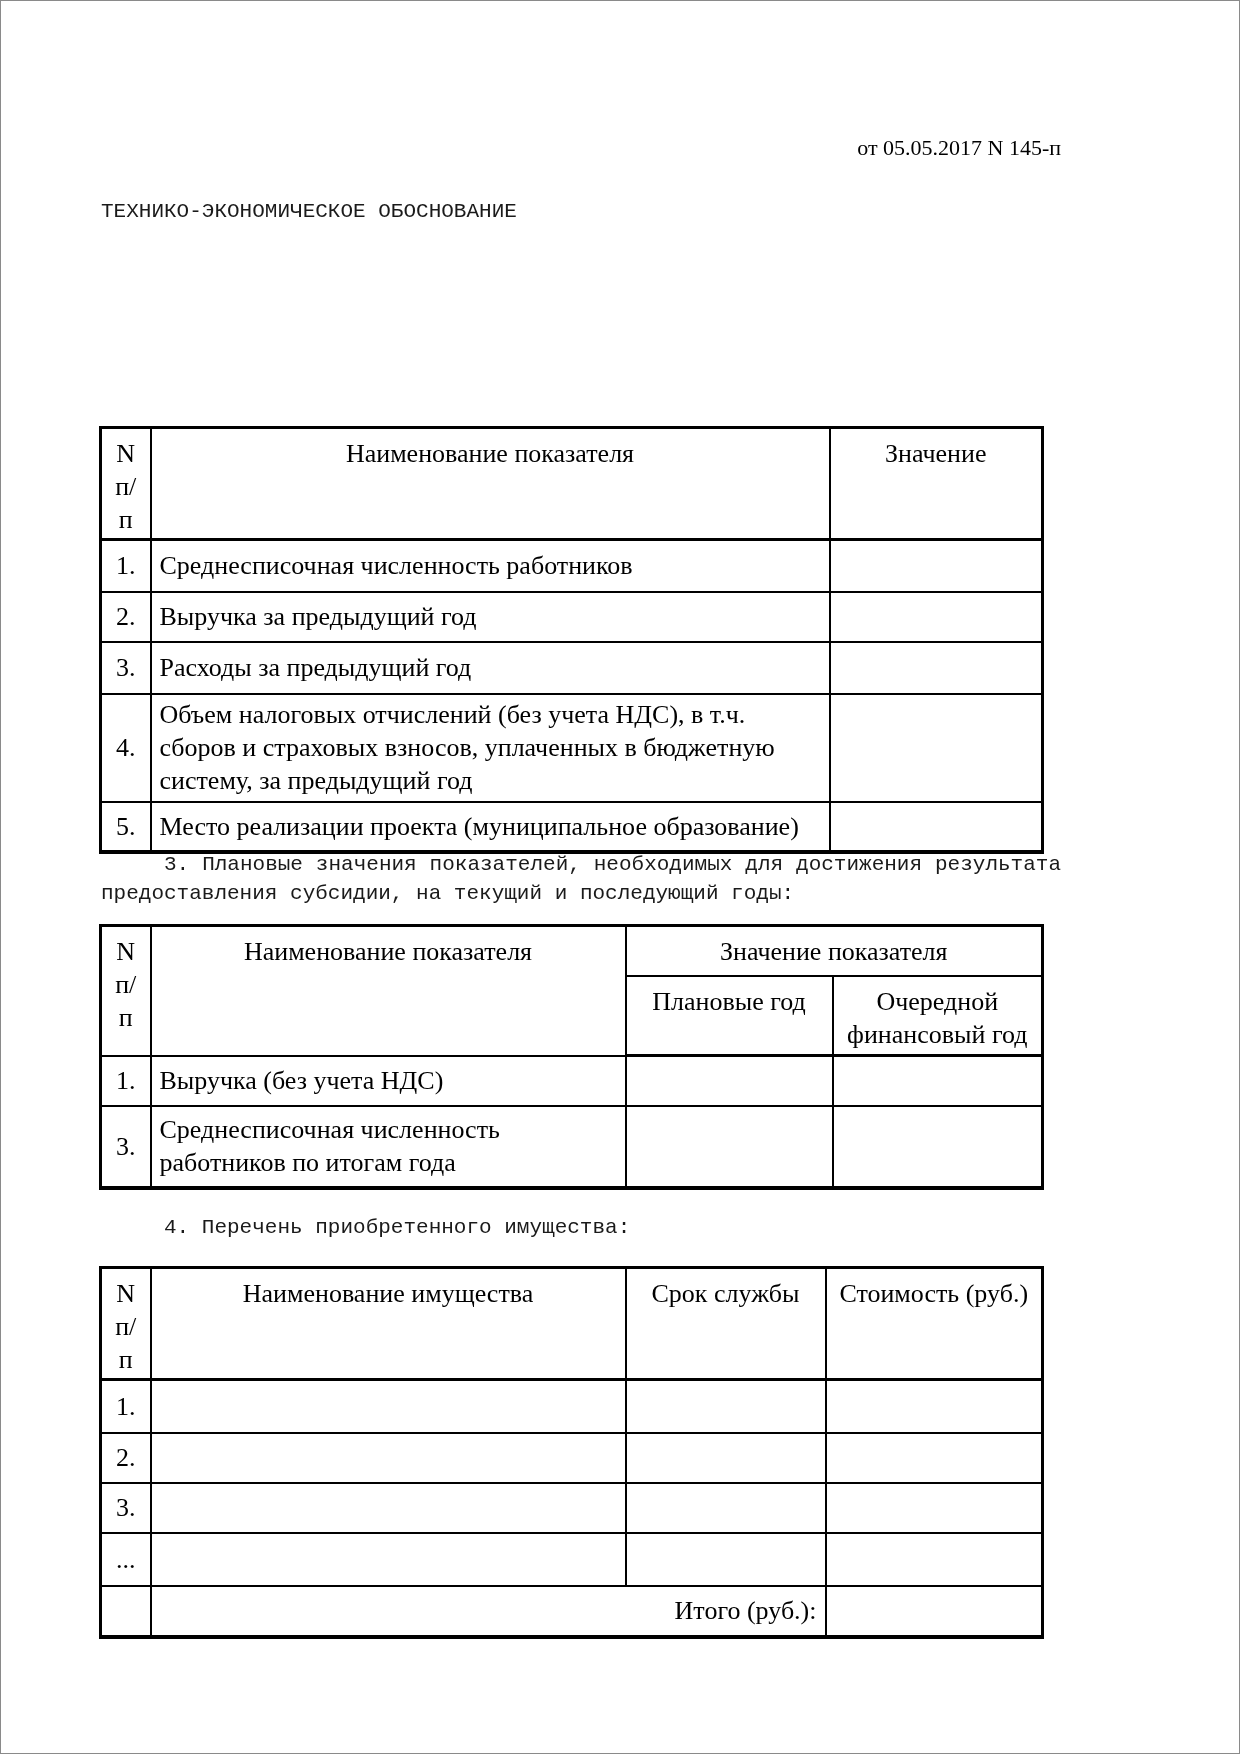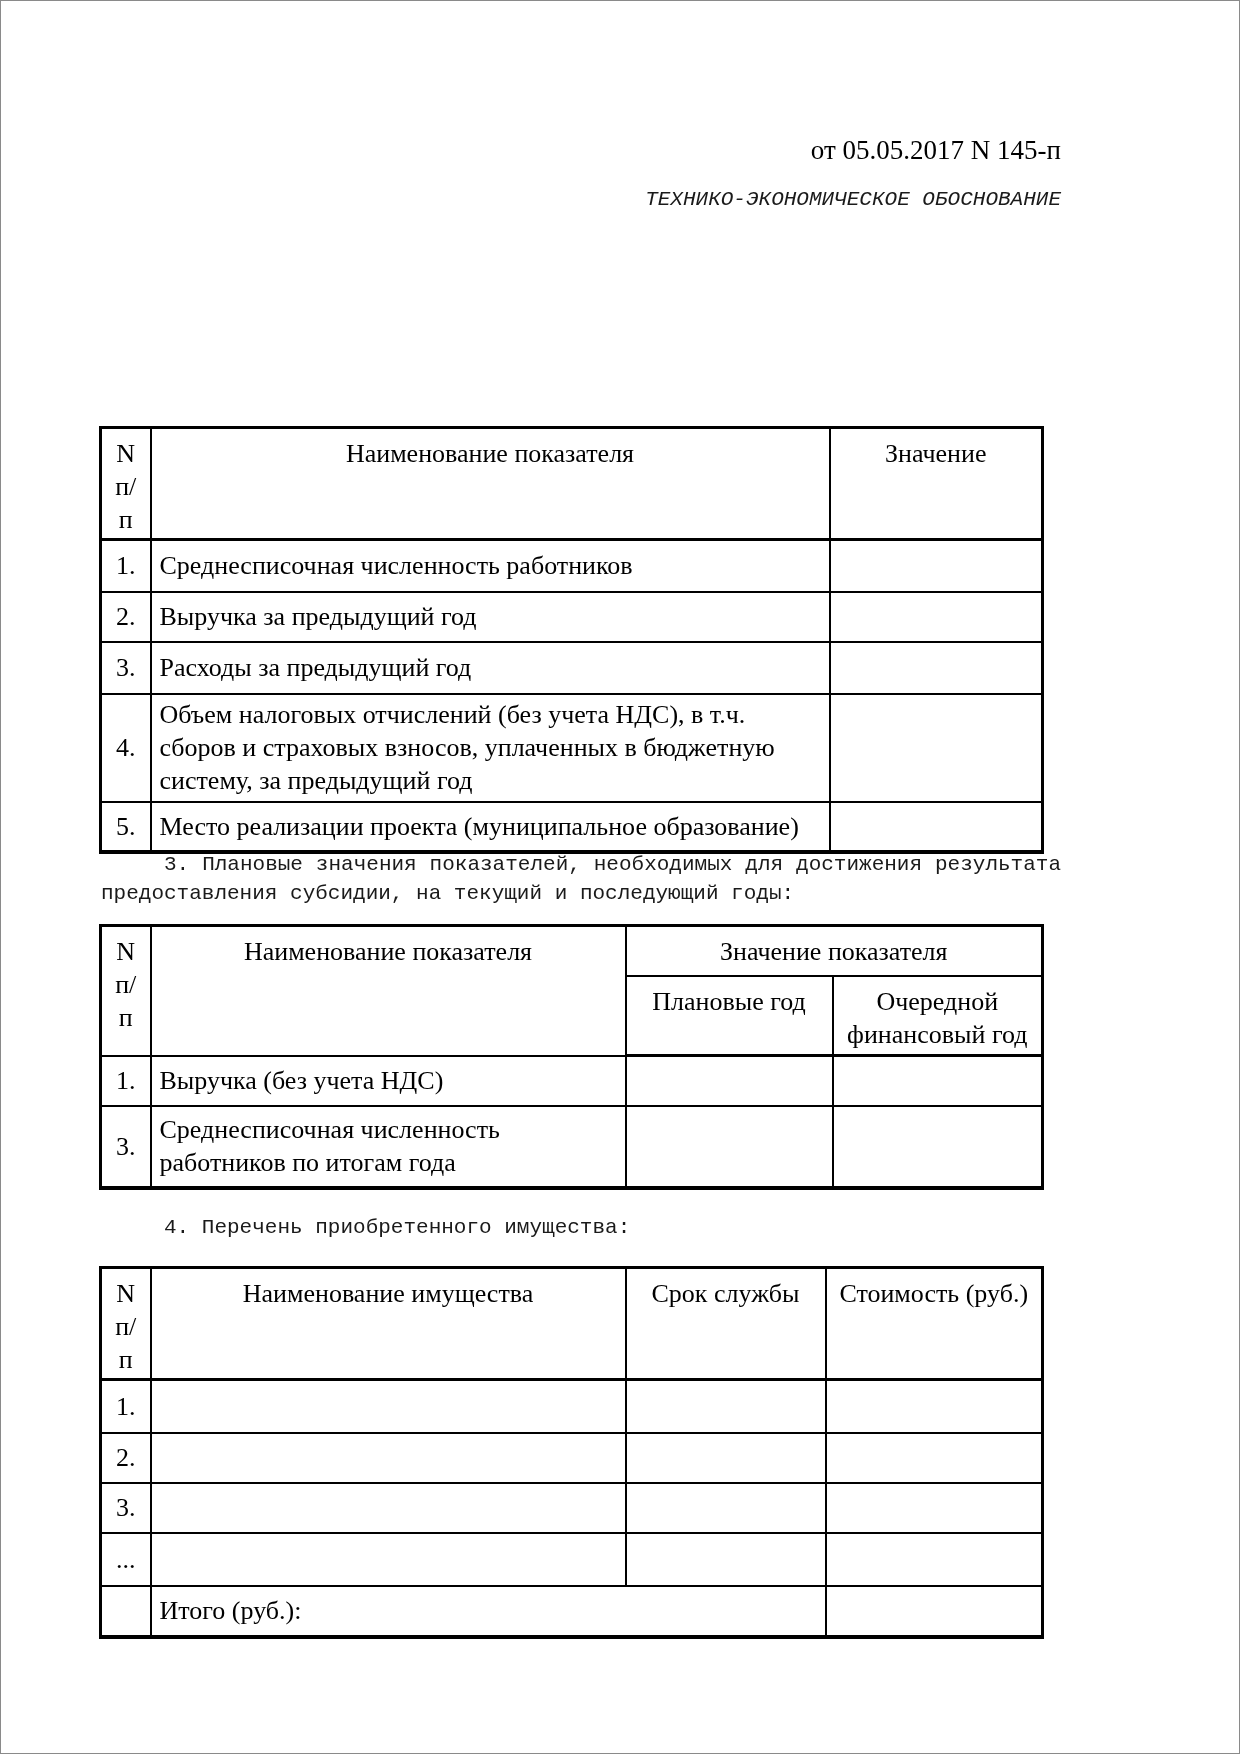--- a/index.html
+++ b/index.html
@@ -18,31 +18,30 @@
     font-family: "Liberation Mono", "DejaVu Sans Mono", monospace;
     font-size: 21px;
     line-height: 29px;
     color: #1a1a1a;
   }
   .doc-ref {
     position: absolute;
     top: 134px;
     right: 178px;
     font-family: "Liberation Serif", "DejaVu Serif", serif;
-    font-size: 27px;
+    font-size: 22px;
     white-space: nowrap;
     margin-left: 25px;
   }
   .doc-title {
     position: absolute;
-    top: 184px;
+    top: 196px;
     left: 100px;
     width: 960px;
-    text-align: right;
-    font-style: italic;
+    text-align: left;
   }
   .para {
     position: absolute;
     left: 100px;
     width: 960px;
     text-align: justify;
     text-indent: 63px;
   }
   .p1 { top: 253px; }
   .p3 { top: 849px; }
@@ -88,20 +87,21 @@
     text-align: center;
     vertical-align: middle;
     padding-left: 2px; padding-right: 2px;
   }
   td.name {
     text-align: left;
     vertical-align: middle;
   }
   td.val { vertical-align: middle; }
   td.total {
+    text-align: right;
     vertical-align: middle;
     padding-right: 12px;
   }
   tr.rh50 { height: 50px; }
   tr.rh51 { height: 51px; }
   tr.rh52 { height: 52px; }
   tr.rh53 { height: 53px; }
   tr.rh78 { height: 78px; }
   tr.rh80 { height: 80px; }
   tr.rh82 { height: 82px; }

